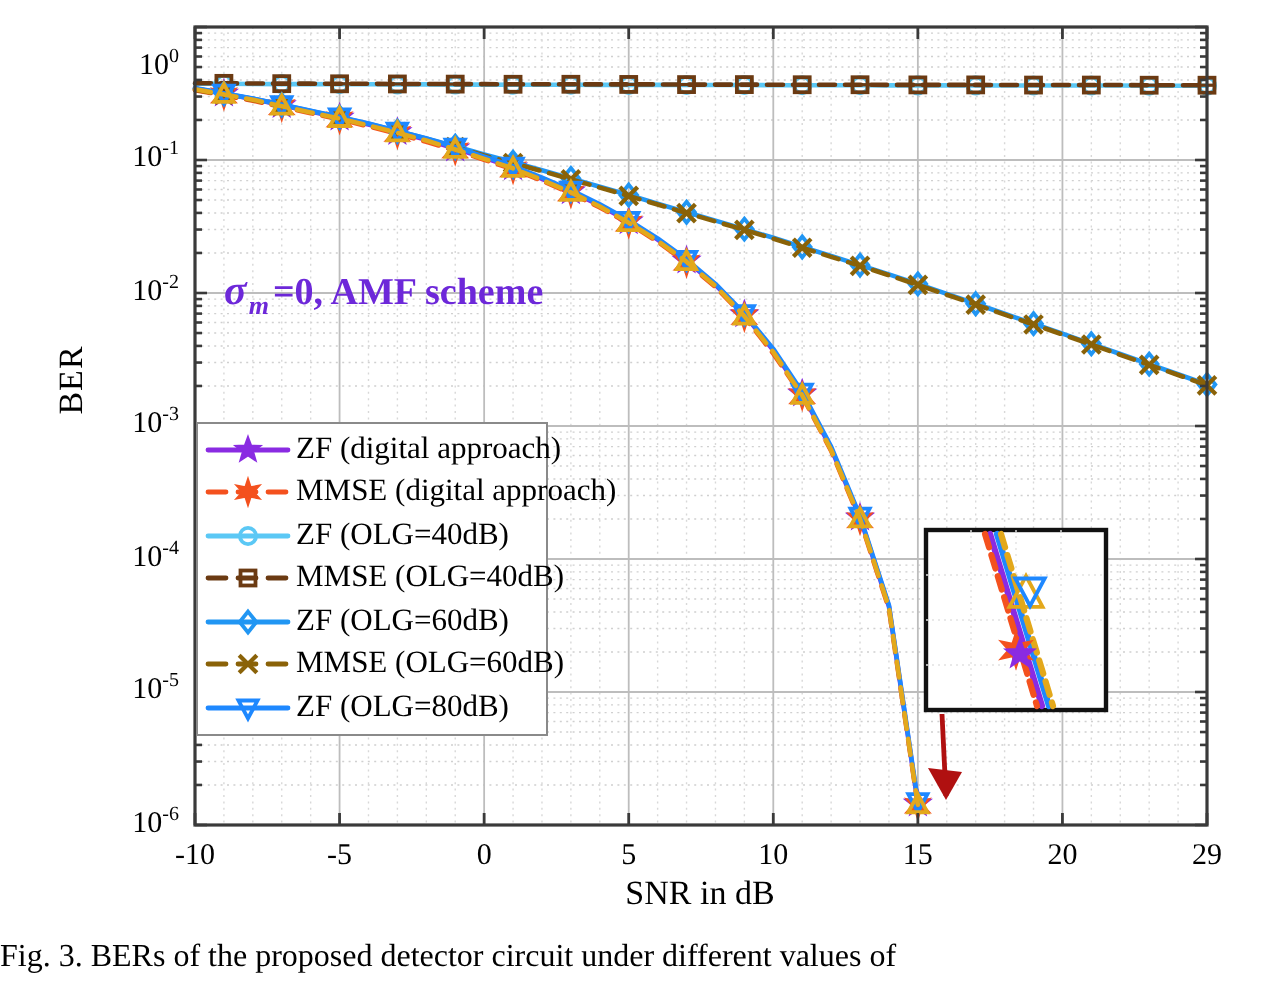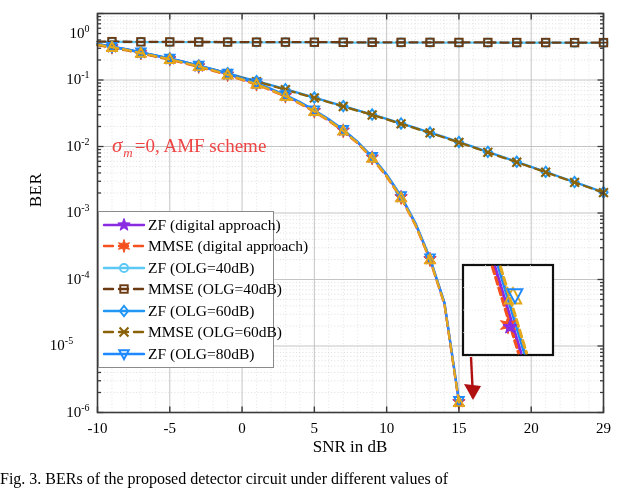--- a/index.html
+++ b/index.html
@@ -19,21 +19,21 @@
   .xlabel{
     position:absolute;left:97px;top:437px;width:506px;text-align:center;
     font-family:"Liberation Serif",serif;font-size:17px;color:#000;
   }
   .tick-x{position:absolute;font-family:"Liberation Serif",serif;font-size:15px;color:#000;text-align:center;width:40px;}
   .tick-y{position:absolute;font-family:"Liberation Serif",serif;font-size:15px;color:#000;text-align:right;width:56px;}
   .tick-y sup, .tick-x sup{font-size:10px;vertical-align:super;}
 
   .annot{
     position:absolute;left:112px;top:133px;
-    font-family:"Liberation Serif",serif;font-size:19px;color:#ef4444;white-space:nowrap;
+    font-family:"Liberation Serif",serif;font-size:19px;color:#6d28d9;white-space:nowrap;font-weight:bold;
   }
   .annot .sig{font-style:italic;font-size:21px;}
   .annot .sub{font-style:italic;font-size:13px;vertical-align:sub;margin-left:1px;margin-right:2px;}
 
   .legend{
     position:absolute;left:98px;top:211px;width:176px;
     background:#ffffff;border:1px solid #8a8a8a;
     padding:2px 4px 2px 3px;box-sizing:border-box;
   }
   .legend-row{display:flex;align-items:center;height:21.5px;}
@@ -751,21 +751,21 @@
         <div class="tick-x" style="left: 438.929px; top: 419.5px;">15</div>
         <div class="tick-x" style="left: 511.214px; top: 419.5px;">20</div>
         <div class="tick-x" style="left: 583.5px; top: 419.5px;">29</div>
       </div>
     <div id="yticks">
         <div class="tick-y" style="left: 33.5px; top: 2.5px; margin-top: 20px;">10<sup>0</sup></div>
         <div class="tick-y" style="left: 33.5px; top: 69px;">10<sup>-1</sup></div>
         <div class="tick-y" style="left: 33.5px; top: 135.5px;">10<sup>-2</sup></div>
         <div class="tick-y" style="left: 33.5px; top: 202px;">10<sup>-3</sup></div>
         <div class="tick-y" style="left: 33.5px; top: 268.5px;">10<sup>-4</sup></div>
-        <div class="tick-y" style="left: 33.5px; top: 335px; text-align: center;">10<sup>-5</sup></div>
+        <div class="tick-y" style="left: 33.5px; top: 335px;">10<sup>-5</sup></div>
         <div class="tick-y" style="left: 33.5px; top: 401.5px;">10<sup>-6</sup></div>
       </div>
 
     <div class="annot">
       <span class="sig">σ</span><span class="sub">m</span><span>=0, AMF scheme</span>
     </div>
 
     <div class="legend" id="legend">
         <div class="legend-row">
           <div class="legend-key"><svg width="44" height="18">

